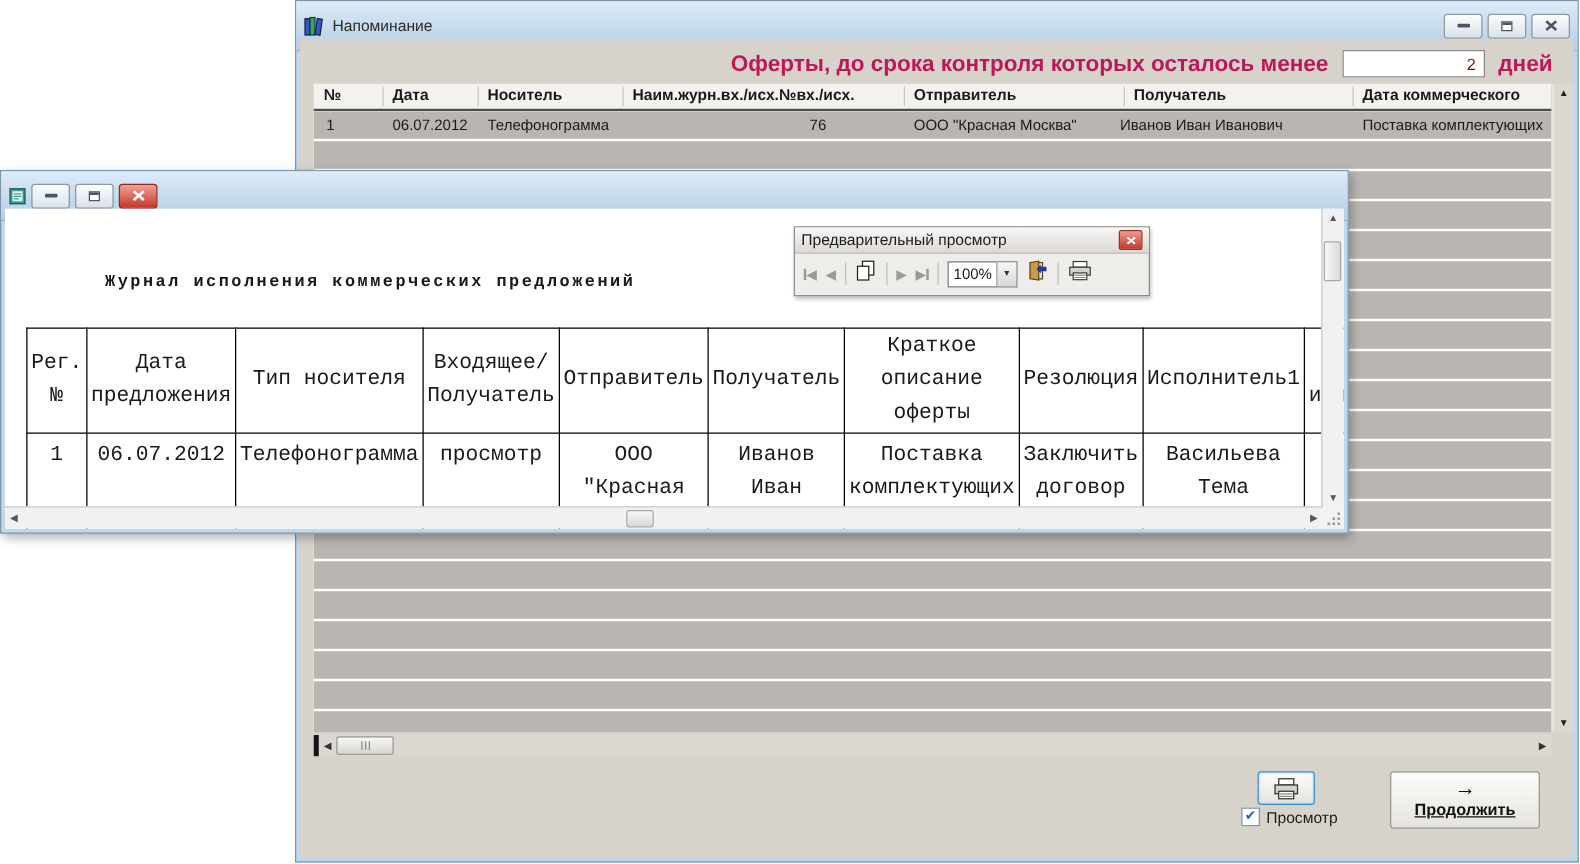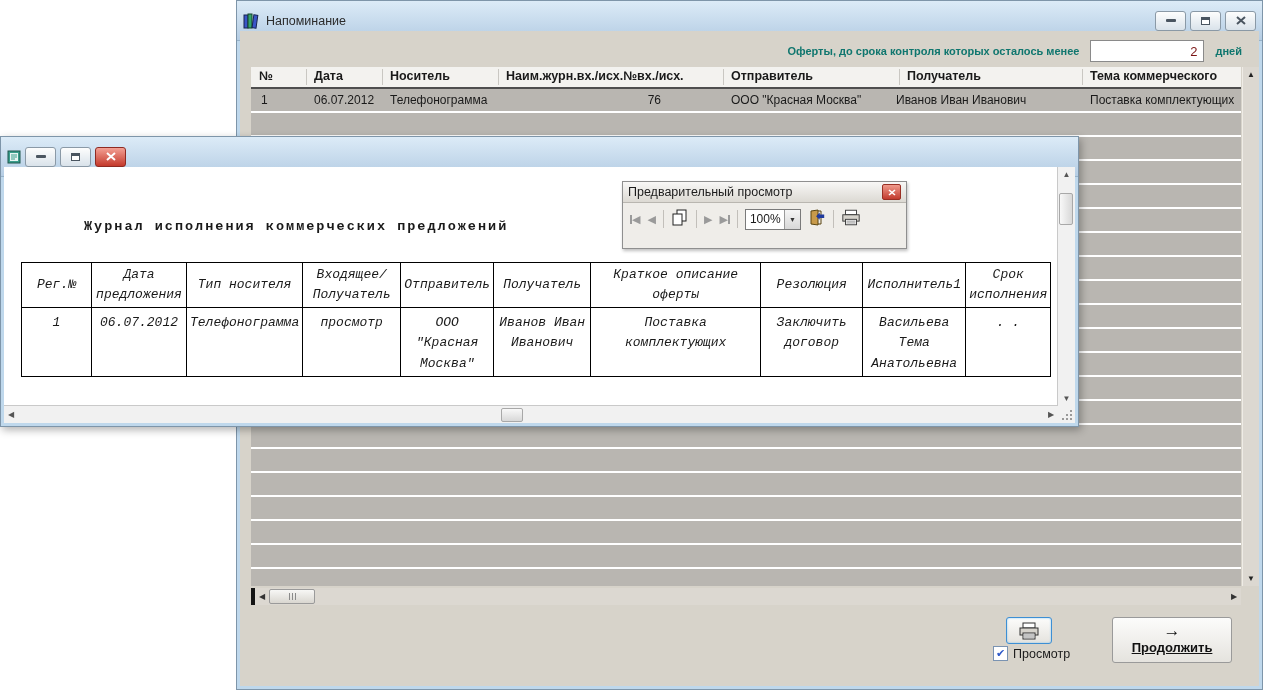--- a/index.html
+++ b/index.html
@@ -15,21 +15,21 @@
   .winbtn{width:29px;height:18px;border:1px solid #8a99a6;border-radius:3px;margin-left:4px;
           background:linear-gradient(#fdfdfd,#d9e2ea);display:flex;align-items:center;justify-content:center;}
   .winbtn.red{background:linear-gradient(#f3a094,#c4392b);border-color:#8e2a22;}
   .glyph-min{width:10px;height:3px;background:#4a5560;border-radius:1px;}
   .glyph-restore{width:9px;height:8px;border:1px solid #4a5560;box-sizing:border-box;background:#fff;}
   .glyph-restore::before{content:"";display:block;height:2px;background:#4a5560;}
 
   
   .rem-client{position:absolute;left:3px;right:3px;top:30px;bottom:3px;background:#d7d3ca;overflow:hidden;}
   .offers-line{position:absolute;top:9px;right:17px;display:flex;align-items:center;gap:11px;}
-  .offers-label{font-size:11px;font-weight:bold;color:#0f766e;}
+  .offers-label{font-size:18px;font-weight:bold;color:#be185d;}
   .days-input{width:100px;height:20px;border:1px solid #8a8a8a;background:#fff;font-size:13px;
               color:#7a1414;text-align:right;padding:0 6px;font-family:"Liberation Sans",sans-serif;}
   .rem-table{position:absolute;left:11px;top:36px;width:990px;bottom:0;}
   .rem-head{position:absolute;left:0;top:0;width:100%;height:20px;background:#f3f2ef;border-bottom:2px solid #4e4e4e;
             font-size:12.5px;font-weight:bold;overflow:hidden;}
   .rem-head span{position:absolute;top:2px;white-space:nowrap;}
   .hsep{position:absolute;top:2px;width:1px;height:16px;background:#c9c7c2;}
   .rows-wrap{position:absolute;left:0;top:22px;width:100%;height:497px;background:#fff;overflow:hidden;}
   .t-row{height:22px;background:#b9b6b1;margin-bottom:2px;position:relative;font-size:12px;}
   .t-row span{position:absolute;top:4px;white-space:nowrap;}
@@ -57,29 +57,29 @@
   .cont-btn{left:872px;top:586px;width:120px;height:46px;padding-top:4px;}
   .cont-btn .arr{font-size:17px;font-weight:bold;color:#111;line-height:18px;}
   .cont-btn .lbl{font-size:13px;font-weight:bold;text-decoration:underline;color:#111;}
 
   
   .rep-frame{box-shadow:2px 3px 8px rgba(0,0,0,.3);}
   .rep-client{position:absolute;left:3px;right:3px;top:30px;bottom:3px;background:#fff;overflow:hidden;}
   .rep-title-text{position:absolute;left:80px;top:52px;font-family:"Liberation Mono",monospace;
                   font-weight:bold;font-size:13.5px;letter-spacing:2px;white-space:nowrap;}
   table.report{position:absolute;left:17px;top:95px;border-collapse:collapse;table-layout:fixed;
-               font-family:"Liberation Mono",monospace;font-size:13px;font-style:italic;}
+               font-family:"Liberation Mono",monospace;font-size:17px;}
   table.report th,table.report td{border:1px solid #000;font-weight:normal;text-align:center;
                vertical-align:middle;padding:2px 3px;line-height:1.55;word-wrap:break-word;}
   table.report thead tr{height:44px;}
   table.report tbody tr{height:60px;}
   table.report td{vertical-align:top;padding-top:5px;}
   td.left{text-align:left;padding-left:5px;}
   
-  .pv-toolbar{position:absolute;left:618px;top:14px;width:285px;height:68px;border:1px solid #8f8f8f;
+  .pv-toolbar{position:absolute;left:631px;top:14px;width:285px;height:56px;border:1px solid #8f8f8f;
               background:#efede9;box-shadow:1px 2px 3px rgba(0,0,0,.25);box-sizing:border-box;}
   .pv-head{height:21px;background:linear-gradient(#f8f7f6,#dcd9d3);border-bottom:1px solid #b9b6b0;
            display:flex;align-items:center;padding:0 5px;box-sizing:border-box;}
   .pv-head .t{flex:1;font-size:12.5px;color:#1c1c1c;}
   .pv-close{width:17px;height:14px;border:1px solid #992f24;border-radius:2px;
             background:linear-gradient(#f09a8c,#c23b2e);display:flex;align-items:center;justify-content:center;}
   .pv-body{height:32px;display:flex;align-items:center;padding:0 7px;gap:7px;}
   .nav{color:#9a9a9a;font-size:11px;display:flex;align-items:center;}
   .nav .bar{display:inline-block;width:2px;height:9px;background:#9a9a9a;}
   .vsep{width:1px;height:18px;background:#c2bfba;}
@@ -133,21 +133,21 @@
       </div>
 
       <div class="rem-table">
         <div class="rem-head">
           <span style="left:8px">№</span>
           <span style="left:63px">Дата</span>
           <span style="left:139px">Носитель</span>
           <span style="left:255px">Наим.журн.вх./исх.№вх./исх.</span>
           <span style="left:480px">Отправитель</span>
           <span style="left:656px">Получатель</span>
-          <span style="left:839px">Тема коммерческого</span>
+          <span style="left:839px">Дата коммерческого</span>
           <i class="hsep" style="left:55px"></i>
             <i class="hsep" style="left:131px"></i>
             <i class="hsep" style="left:247px"></i>
           <i class="hsep" style="left:472px"></i>
             <i class="hsep" style="left:648px"></i>
             <i class="hsep" style="left:831px"></i>
         </div>
 
         <div class="rows-wrap">
           <div class="t-row">

